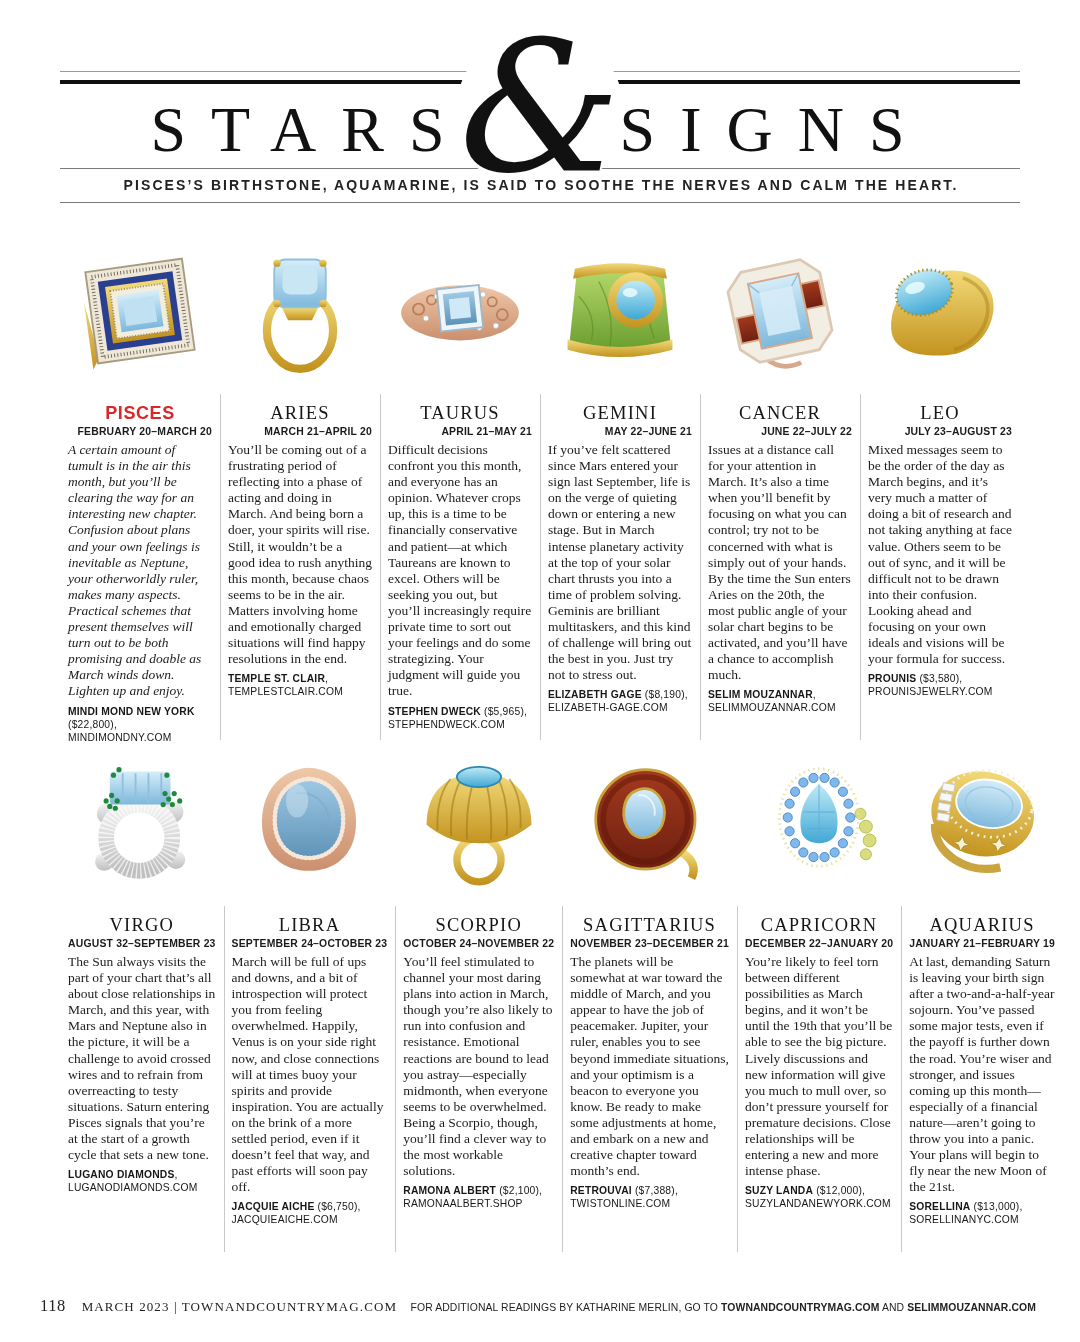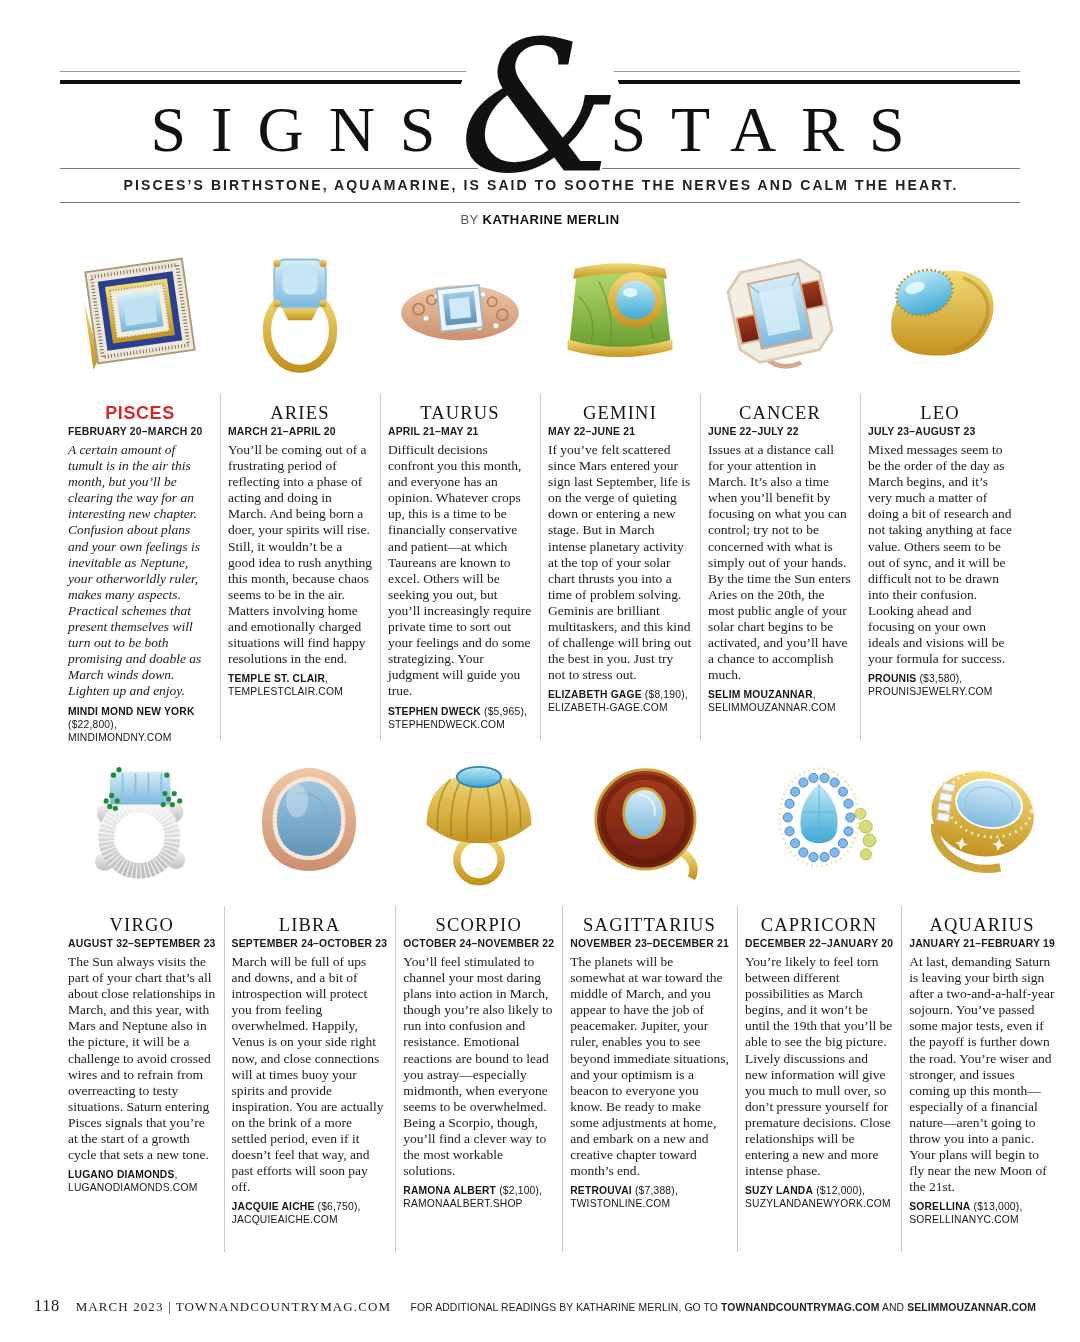--- a/index.html
+++ b/index.html
@@ -28,29 +28,29 @@
   .byline .name{font-weight:700;}
   
   .signs-row{margin:0 60px;display:grid;grid-template-columns:repeat(6,1fr);min-height:512px;}
   .cell{position:relative;padding:0 8px;box-sizing:border-box;}
   .cell + .cell::before{content:"";position:absolute;left:0;top:154px;bottom:12px;width:1px;background:#c9c9c9;}
   .ring{height:142px;display:flex;align-items:center;justify-content:center;}
   .sign-name{text-align:center;font-size:18.5px;letter-spacing:1.2px;color:#161616;
              margin-top:21px;white-space:nowrap;}
   .highlight .sign-name{font-family:"Liberation Sans",sans-serif;font-weight:700;
              color:#d7282a;font-size:18px;letter-spacing:.6px;}
-  .sign-dates{text-align:left;font-family:"Liberation Sans",sans-serif;font-weight:700;
+  .sign-dates{text-align:right;font-family:"Liberation Sans",sans-serif;font-weight:700;
              font-size:10.4px;letter-spacing:.2px;color:#1a1a1a;margin-top:2px;white-space:nowrap;}
   .body-text{margin-top:5px;font-size:13.5px;line-height:16.1px;color:#1c1c1c;}
   .highlight .body-text{font-style:italic;}
   .credit{margin-top:5px;font-family:"Liberation Sans",sans-serif;font-size:10.3px;
           line-height:13px;color:#161616;letter-spacing:.2px;}
   .credit-brand{font-weight:700;text-align:right;}
   
-  .footer{position:absolute;left:34px;right:44px;bottom:26px;display:flex;
+  .footer{position:absolute;left:40px;right:44px;bottom:26px;display:flex;
           justify-content:space-between;align-items:baseline;}
   .footer-left{font-family:"Liberation Serif",serif;font-size:13px;letter-spacing:1.1px;color:#222;}
   .footer-left .pagenum{font-size:16.5px;letter-spacing:.5px;margin-right:16px;}
   .footer-right{font-family:"Liberation Sans",sans-serif;font-size:10.4px;color:#222;letter-spacing:.1px;}
   .footer-right .b{font-weight:700;}
 </style>
 </head>
 <body>
 
 <svg width="0" height="0" style="position:absolute" aria-hidden="true">
@@ -90,28 +90,27 @@
   </defs>
 </svg>
 
 <div class="page">
 
   <div class="header">
     <div class="rule-a"></div>
     <div class="rule-b"></div>
     <div class="amp-halo"></div>
     <div class="titles">
+      <span class="title-word">STARS</span>
       <span class="title-word">SIGNS</span>
-      <span class="title-word">STARS</span>
     </div>
     <div class="amp">&amp;</div>
     <div class="rule-c"></div>
     <div class="subtitle">PISCES’S BIRTHSTONE, AQUAMARINE, IS SAID TO SOOTHE THE NERVES AND CALM THE HEART.</div>
     <div class="rule-d"></div>
-    <div class="byline"><span class="by">BY </span><span class="name">KATHARINE MERLIN</span></div>
   </div>
 
   <div class="signs-row">
 
     <div class="cell highlight">
       <div class="ring">
         <svg width="138" height="140" viewBox="0 0 150 152">
           <g transform="rotate(-8 75 76)">
             <path d="M24 120 L16 132 L16 58 Z" fill="url(#gGold)"></path>
             <rect x="22" y="26" width="106" height="100" fill="#efe8d8" stroke="#a79a7e" stroke-width="2"></rect>

